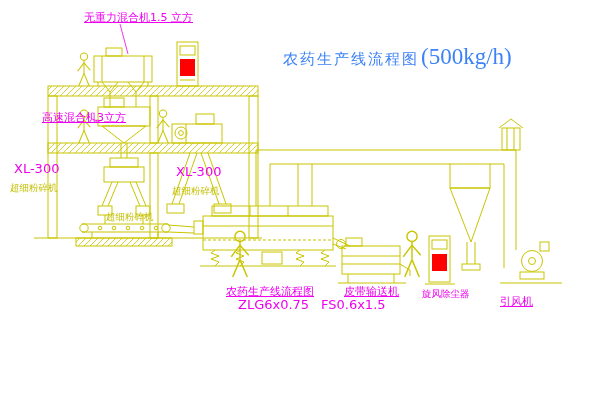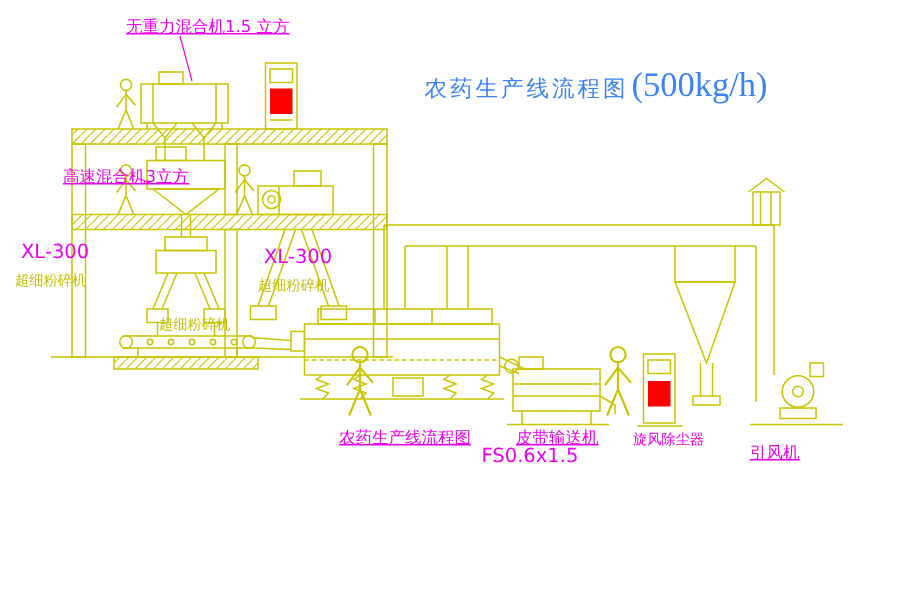--- a/index.html
+++ b/index.html
@@ -227,20 +227,21 @@
 
   <div class="lbl magenta f13" style="left:14px;top:162px;">XL-300</div>
   <div class="lbl olive f9" style="left:10px;top:183px;">超细粉碎机</div>
 
   <div class="lbl magenta f13" style="left:176px;top:165px;">XL-300</div>
   <div class="lbl olive f9" style="left:172px;top:186px;">超细粉碎机</div>
 
   <div class="lbl olive f9" style="left:106px;top:212px;">超细粉碎机</div>
 
   <div class="lbl magenta f10" style="left:226px;top:286px;">农药生产线流程图</div>
+  <div class="lbl magenta f13" style="left:238px;top:298px;">ZLG6x0.75</div>
 
   <div class="lbl magenta f10" style="left:344px;top:286px;">皮带输送机</div>
   <div class="lbl magenta f13" style="left:321px;top:298px;">FS0.6x1.5</div>
 
   <div class="lbl magenta f9" style="left:422px;top:289px;text-align:center;">旋风除尘器</div>
   <div class="lbl magenta f10" style="left:500px;top:296px;">引风机</div>
 
 </div>
 
 </body></html>

